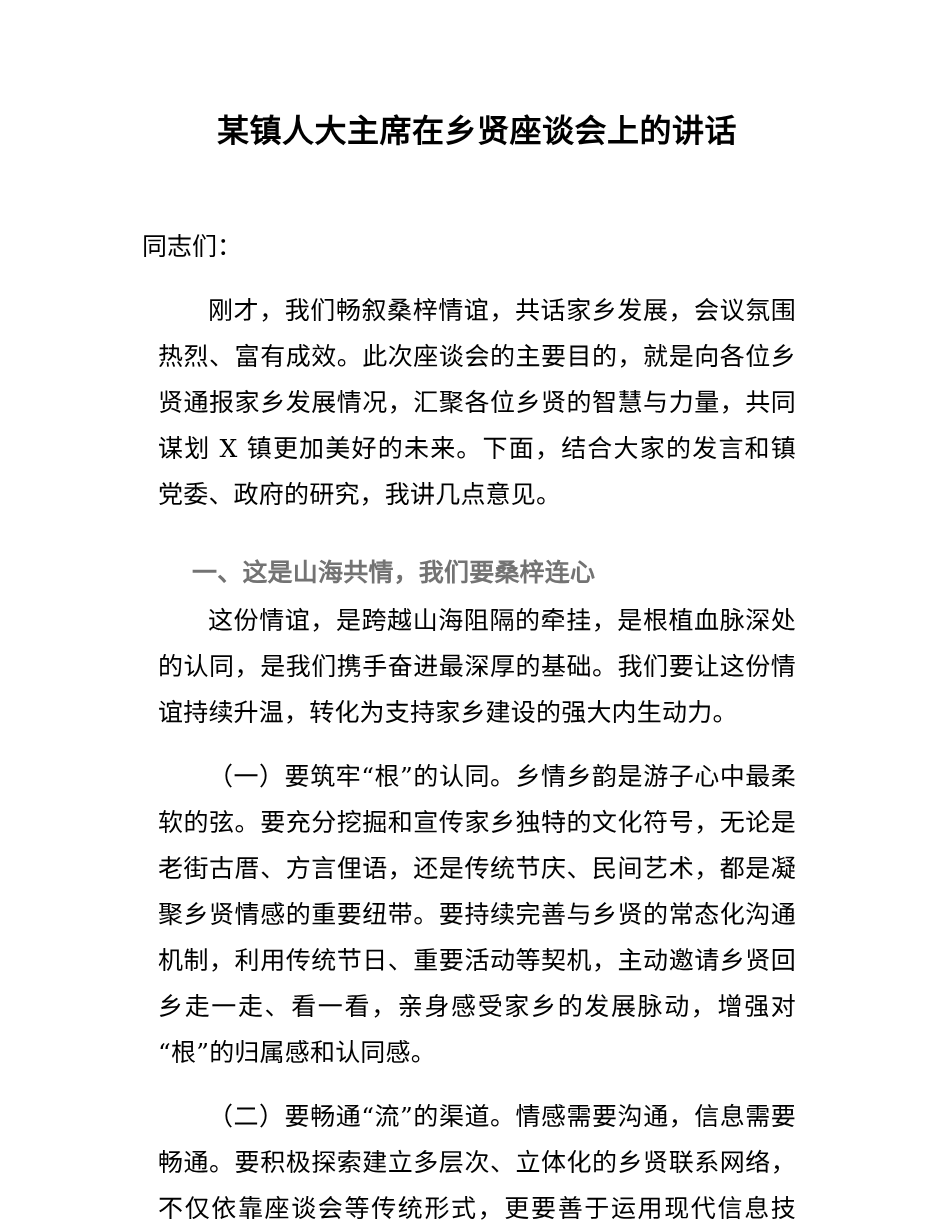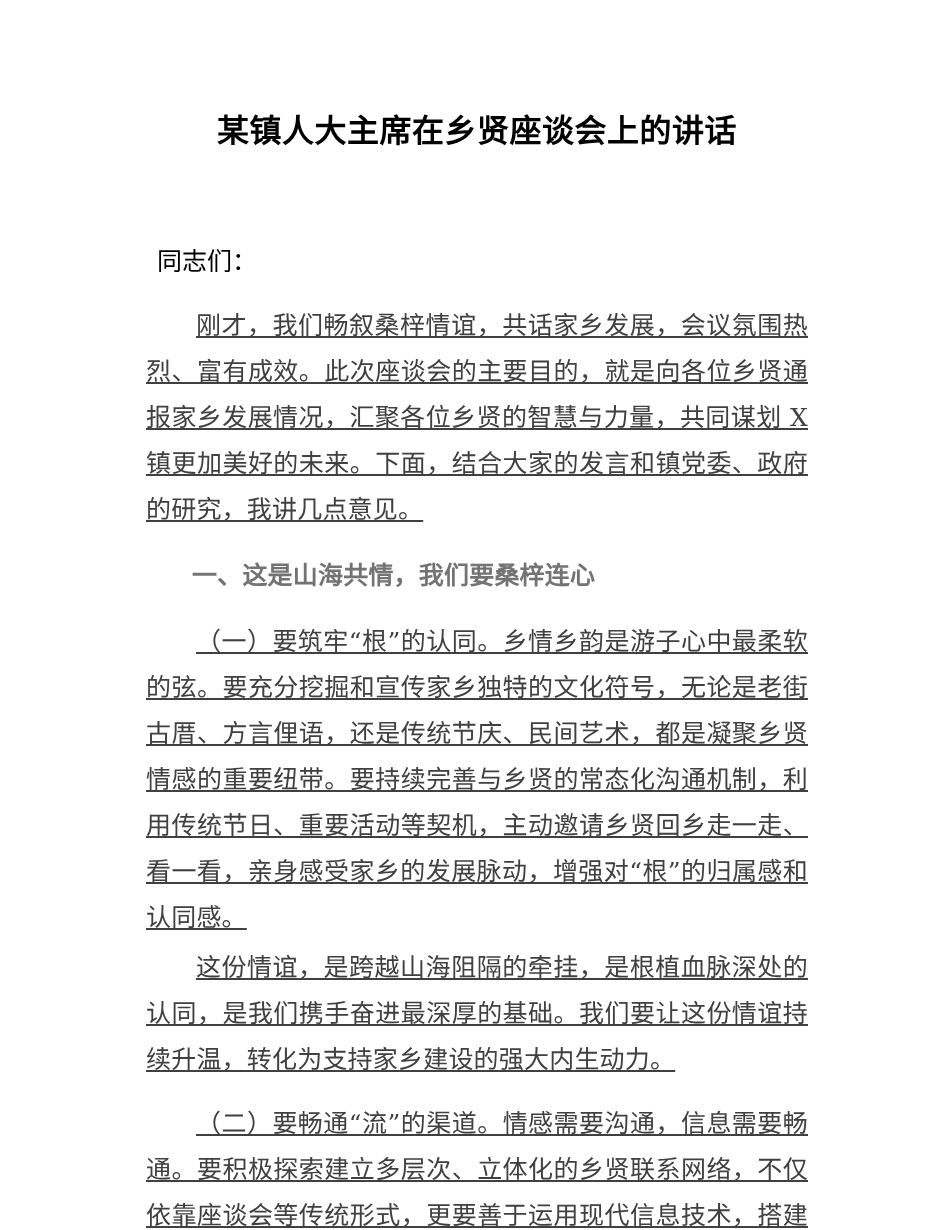--- a/index.html
+++ b/index.html
@@ -39,37 +39,36 @@
     padding-top: 108px;
     white-space: nowrap;
   }
 
   
   .salutation {
     font-family: "DejaVu Serif", "Liberation Serif", serif;
     font-size: 25px;
     line-height: 46px;
     color: #000000;
-    margin: 15px;
+    margin: 0;
     padding-top: 70px;
     text-align: left;
   }
 
   
   .body-para {
     font-family: "DejaVu Serif", "Liberation Serif", serif;
     font-size: 25px;
     line-height: 46px;
-    color: #404040;
-    margin: 4px;
+    color: #000000;
+    margin: 16px;
     text-align: justify;
     text-justify: inter-ideograph;
     text-indent: 50px;
     letter-spacing: 0.2px;
-    text-decoration: underline;
   }
 
   .body-para.tight {
     margin-top: 0;
   }
 
   .body-para.gap {
     margin-top: 18px;
   }
 
@@ -95,20 +94,20 @@
   <div class="content">
 
     <h1 class="doc-title">某镇人大主席在乡贤座谈会上的讲话</h1>
 
     <p class="salutation">同志们：</p>
 
     <p class="body-para gap">刚才，我们畅叙桑梓情谊，共话家乡发展，会议氛围热烈、富有成效。此次座谈会的主要目的，就是向各位乡贤通报家乡发展情况，汇聚各位乡贤的智慧与力量，共同谋划 X 镇更加美好的未来。下面，结合大家的发言和镇党委、政府的研究，我讲几点意见。</p>
 
     <h2 class="heading-1">一、这是山海共情，我们要桑梓连心</h2>
 
+    <p class="body-para tight">这份情谊，是跨越山海阻隔的牵挂，是根植血脉深处的认同，是我们携手奋进最深厚的基础。我们要让这份情谊持续升温，转化为支持家乡建设的强大内生动力。</p>
+
     <p class="body-para gap">（一）要筑牢“根”的认同。乡情乡韵是游子心中最柔软的弦。要充分挖掘和宣传家乡独特的文化符号，无论是老街古厝、方言俚语，还是传统节庆、民间艺术，都是凝聚乡贤情感的重要纽带。要持续完善与乡贤的常态化沟通机制，利用传统节日、重要活动等契机，主动邀请乡贤回乡走一走、看一看，亲身感受家乡的发展脉动，增强对“根”的归属感和认同感。</p>
-
-    <p class="body-para tight">这份情谊，是跨越山海阻隔的牵挂，是根植血脉深处的认同，是我们携手奋进最深厚的基础。我们要让这份情谊持续升温，转化为支持家乡建设的强大内生动力。</p>
 
     <p class="body-para gap">（二）要畅通“流”的渠道。情感需要沟通，信息需要畅通。要积极探索建立多层次、立体化的乡贤联系网络，不仅依靠座谈会等传统形式，更要善于运用现代信息技术，搭建便捷</p>
 
   </div>
 </div>
 
 </body></html>

